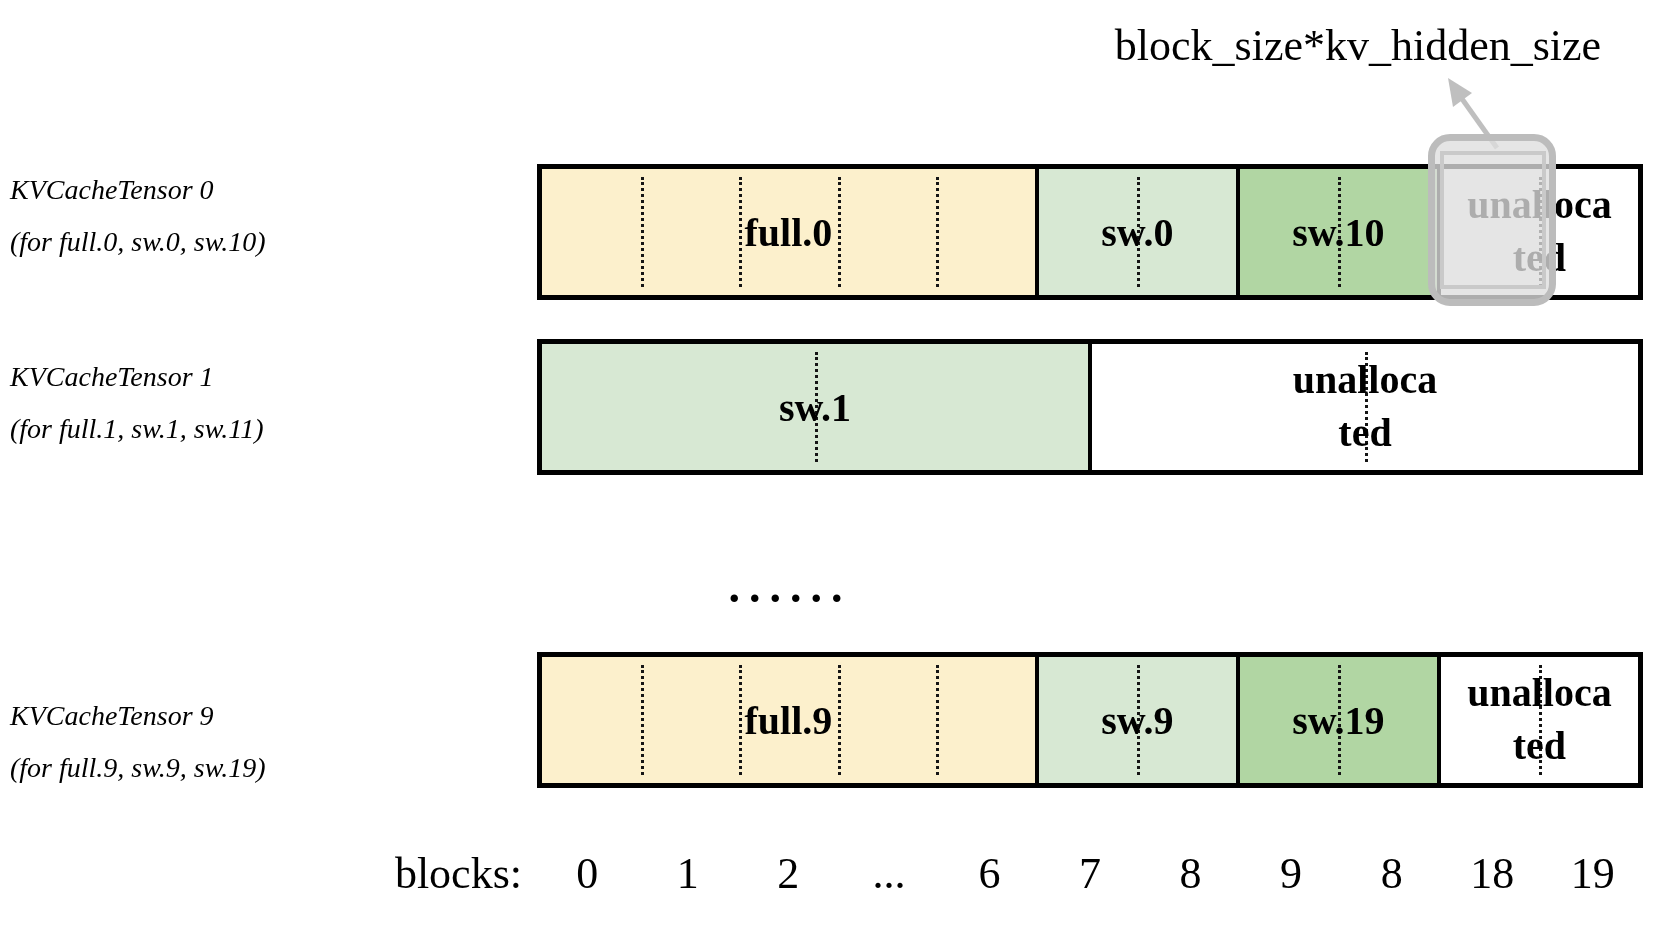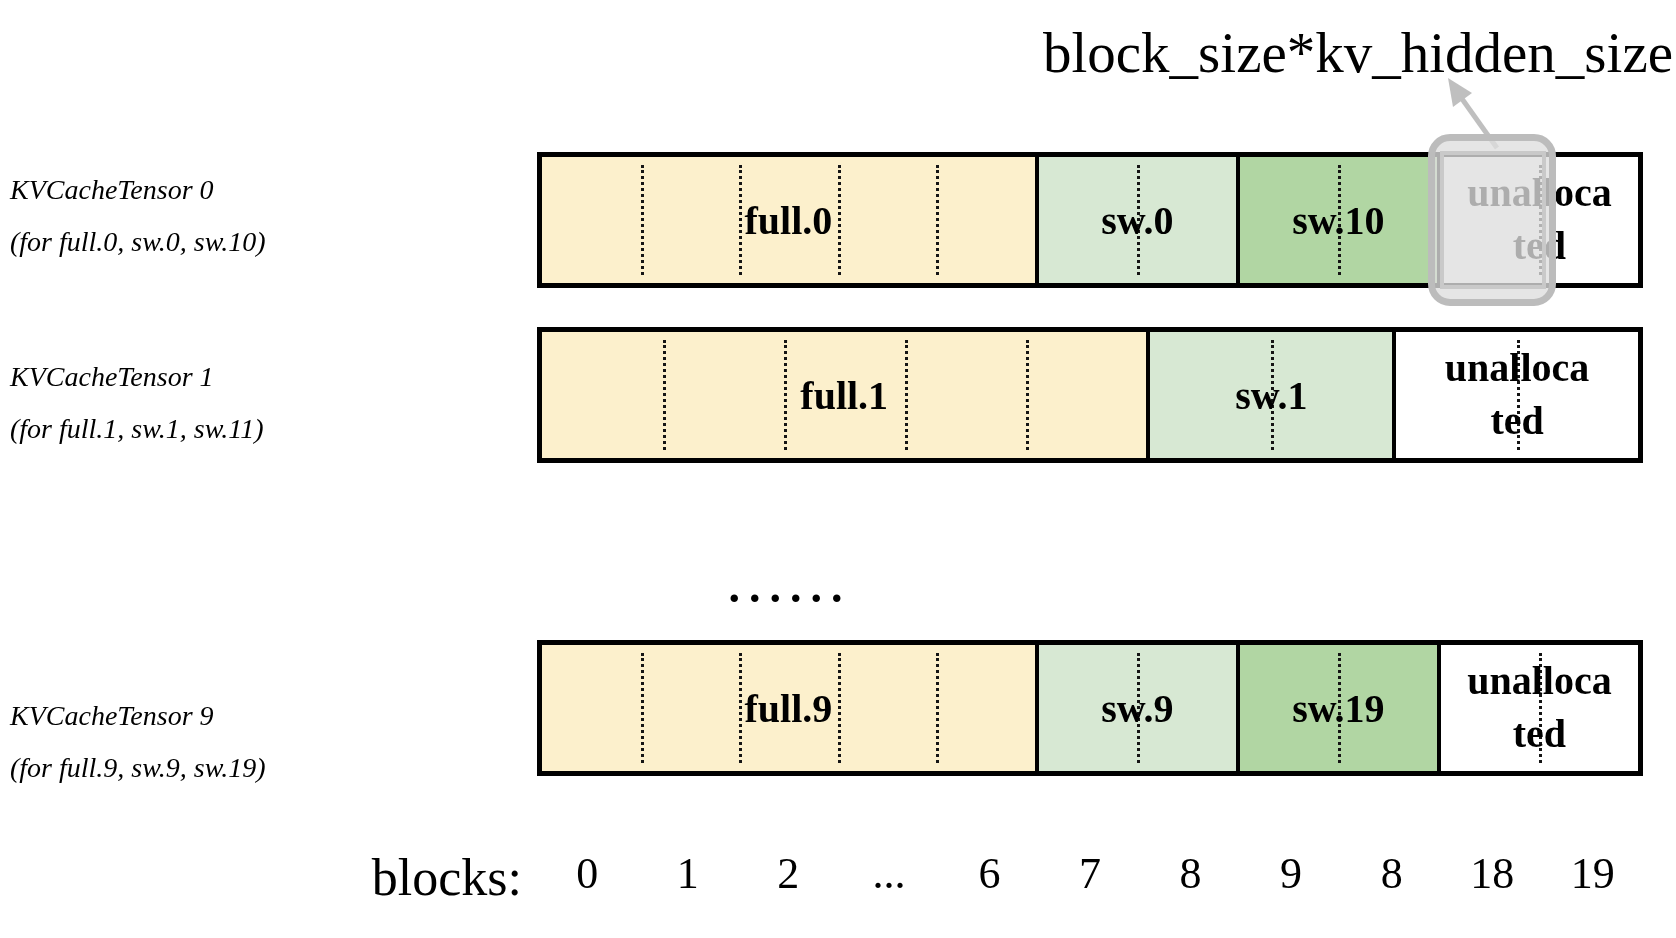--- a/index.html
+++ b/index.html
@@ -9,21 +9,21 @@
     background:#ffffff;
     font-family:"Liberation Serif", serif;
     color:#000;
     overflow:hidden;
   }
   
   .annotation{
     position:absolute;
     left:1040px;top:20px;width:636px;
     text-align:center;
-    font-size:57px;
+    font-size:44px;
     white-space:nowrap;
   }
   .arrow-svg{position:absolute;left:1426px;top:72px;width:90px;height:90px;}
   
   .row-label{
     position:absolute;
     left:10px;width:482px;
     text-align:left;
     font-size:28px;
     line-height:52px;
@@ -32,20 +32,21 @@
   .lab-1{top:164px;}
   .lab-2{top:351px;}
   .lab-3{top:690px;}
   .bar{
     position:absolute;
     left:537px;width:1106px;height:136px;
     border:5px solid #000;
     box-sizing:border-box;
     display:flex;
     background:#701a75;
+    margin-top:12px;
   }
   .bar-1{top:152px;}
   .bar-2{top:327px;}
   .bar-3{top:640px;}
   .seg{
     position:relative;
     display:flex;align-items:center;justify-content:center;
     box-sizing:border-box;
     border-right:4px solid #000;
     height:100%;
@@ -100,21 +101,21 @@
     text-align:center;
     font-size:46px;
     font-weight:bold;
     letter-spacing:9px;
   }
   
   .axis-label{
     position:absolute;
     left:300px;top:848px;width:222px;
     text-align:right;
-    font-size:52px;
+    font-size:44px;
   }
   .axis-ticks{
     position:absolute;
     left:537px;top:848px;width:1106px;
     display:flex;
   }
   .tick{
     flex:1 1 0;
     text-align:center;
     font-size:44px;
@@ -158,27 +159,20 @@
   </div>
 
   <div class="hl-inner" style="top:151px;"></div>
   <div class="hl-outer"></div>
 
   <div class="row-label lab-2">
     <div>KVCacheTensor 1</div>
     <div>(for full.1, sw.1, sw.11)</div>
   </div>
   <div class="bar bar-2">
-    <div class="seg seg-full">
-      <div class="dotsep p20"></div>
-      <div class="dotsep p40"></div>
-      <div class="dotsep p60"></div>
-      <div class="dotsep p80"></div>
-      <span class="seg-label">full.1</span>
-    </div>
     <div class="seg seg-sw-light">
       <div class="dotsep p50"></div>
       <span class="seg-label">sw.1</span>
     </div>
     <div class="seg seg-unalloc">
       <div class="dotsep p50"></div>
       <span class="seg-label">unallocated</span>
     </div>
   </div>
 

